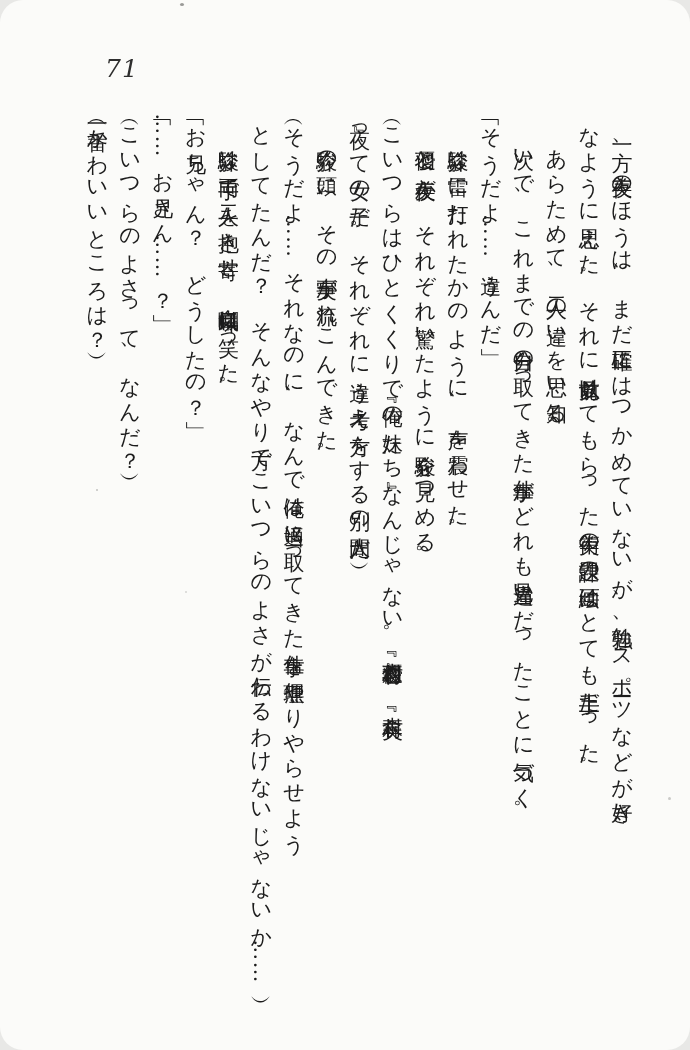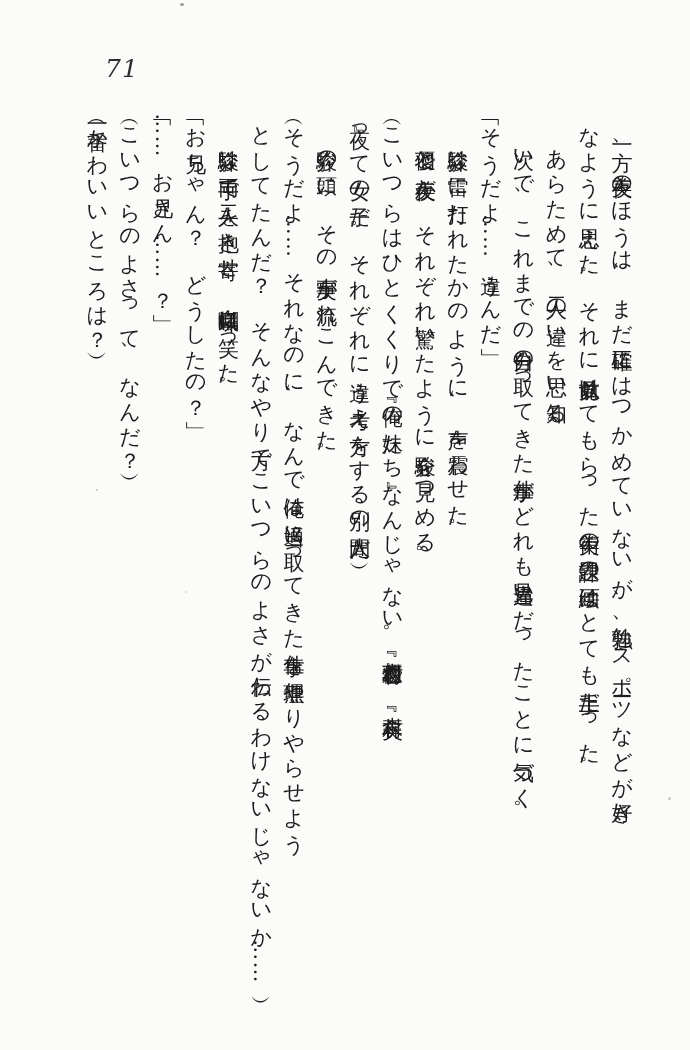--- a/index.html
+++ b/index.html
@@ -7,20 +7,21 @@
     padding: 0;
     background: #e8e8e6;
   }
   .page {
     position: relative;
     width: 690px;
     height: 1050px;
     background: #fbfbf9;
     overflow: hidden;
     font-family: "DejaVu Serif", "Liberation Serif", serif;
+    border-radius: 23px;
   }
   .page-number {
     position: absolute;
     top: 56px;
     left: 105px;
     font-size: 25px;
     font-style: italic;
     color: #2e2e2e;
     letter-spacing: 1px;
     line-height: 1;

